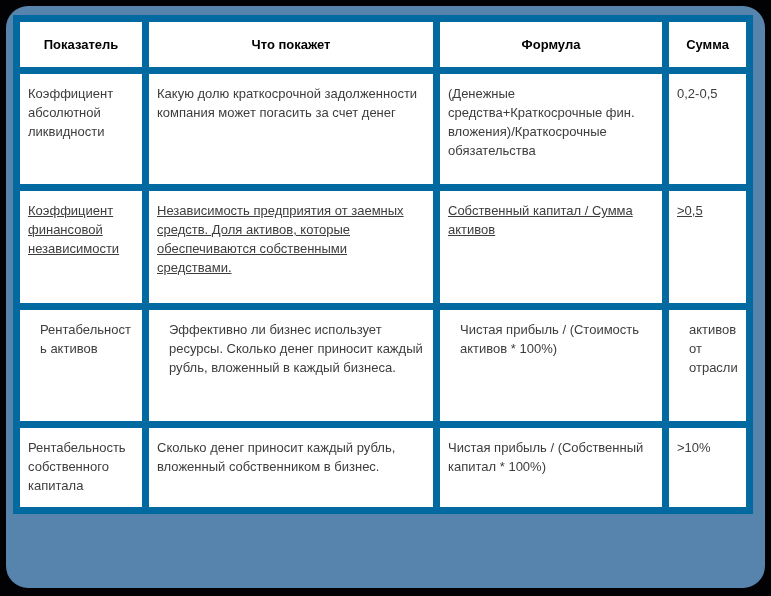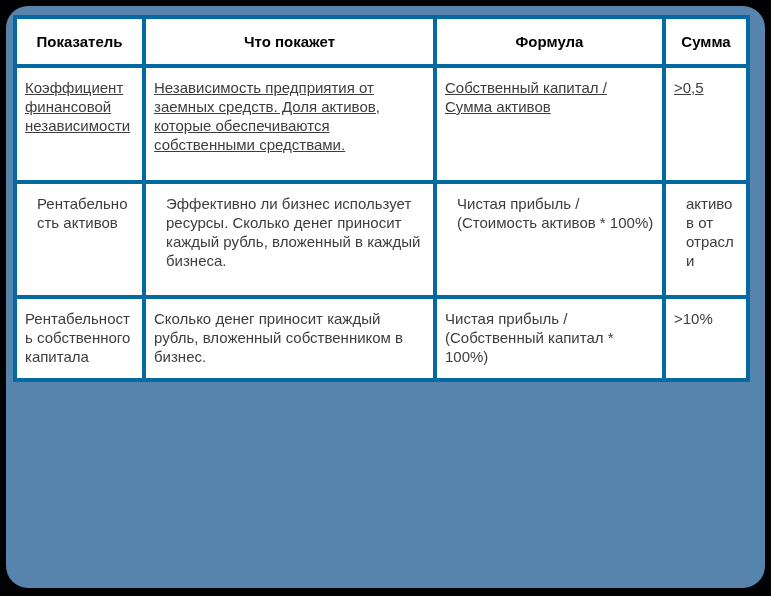--- a/index.html
+++ b/index.html
@@ -29,22 +29,22 @@
     top: 15px;
   }
   table.ratios {
     border-collapse: collapse;
     table-layout: fixed;
     width: 733px;
     background: #ffffff;
   }
   table.ratios th,
   table.ratios td {
-    border: 4px solid #0369a1;
-    font-size: 15px;
+    border: 7px solid #0369a1;
+    font-size: 13px;
     line-height: 19px;
     word-wrap: break-word;
   }
   table.ratios th {
     font-weight: bold;
     color: #000000;
     text-align: center;
     vertical-align: middle;
     padding: 4px 6px;
     height: 37px;
@@ -82,20 +82,26 @@
     </colgroup>
     <thead>
       <tr>
         <th>Показатель</th>
         <th>Что покажет</th>
         <th>Формула</th>
         <th>Сумма</th>
       </tr>
     </thead>
     <tbody>
+      <tr class="r2">
+        <td>Коэффициент абсолютной ликвидности</td>
+        <td>Какую долю краткосрочной задолженности компания может погасить за счет денег</td>
+        <td>(Денежные средства+Краткосрочные фин. вложения)/Краткосрочные обязательства</td>
+        <td>0,2-0,5</td>
+      </tr>
       <tr class="r4">
         <td>Коэффициент финансовой независимости</td>
         <td>Независимость предприятия от заемных средств. Доля активов, которые обеспечиваются собственными средствами.</td>
         <td>Собственный капитал / Сумма активов</td>
         <td>&gt;0,5</td>
       </tr>
       <tr class="r5">
         <td>Рентабельность активов</td>
         <td>Эффективно ли бизнес использует ресурсы. Сколько денег приносит каждый рубль, вложенный в каждый бизнеса.</td>
         <td>Чистая прибыль / (Стоимость активов * 100%)</td>

